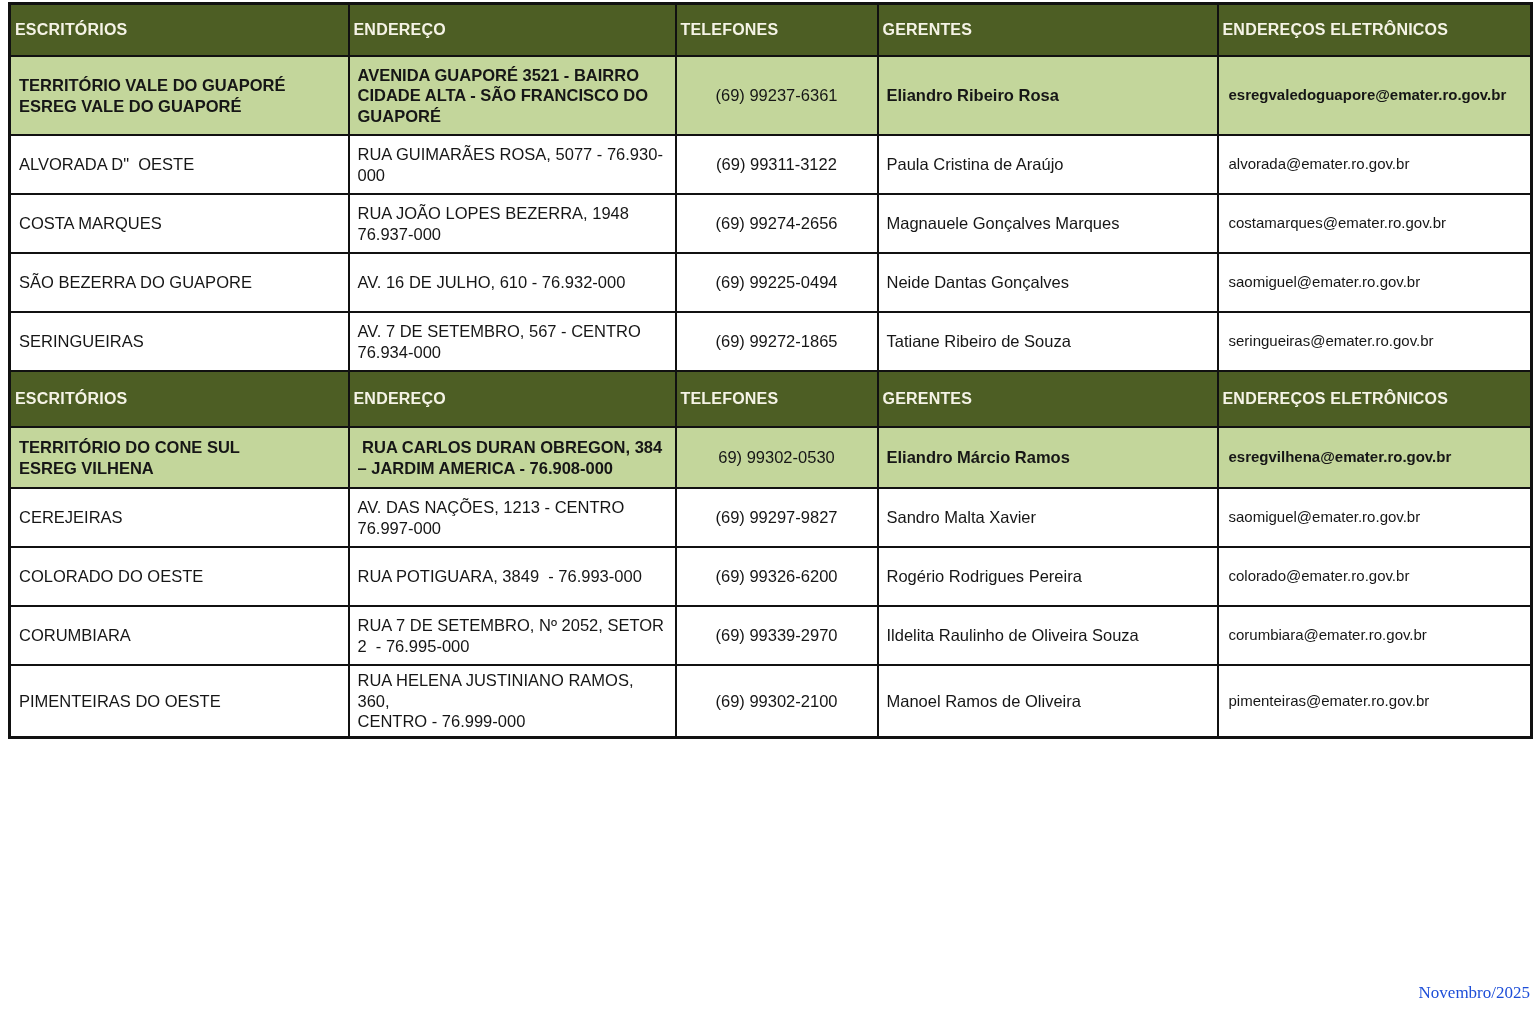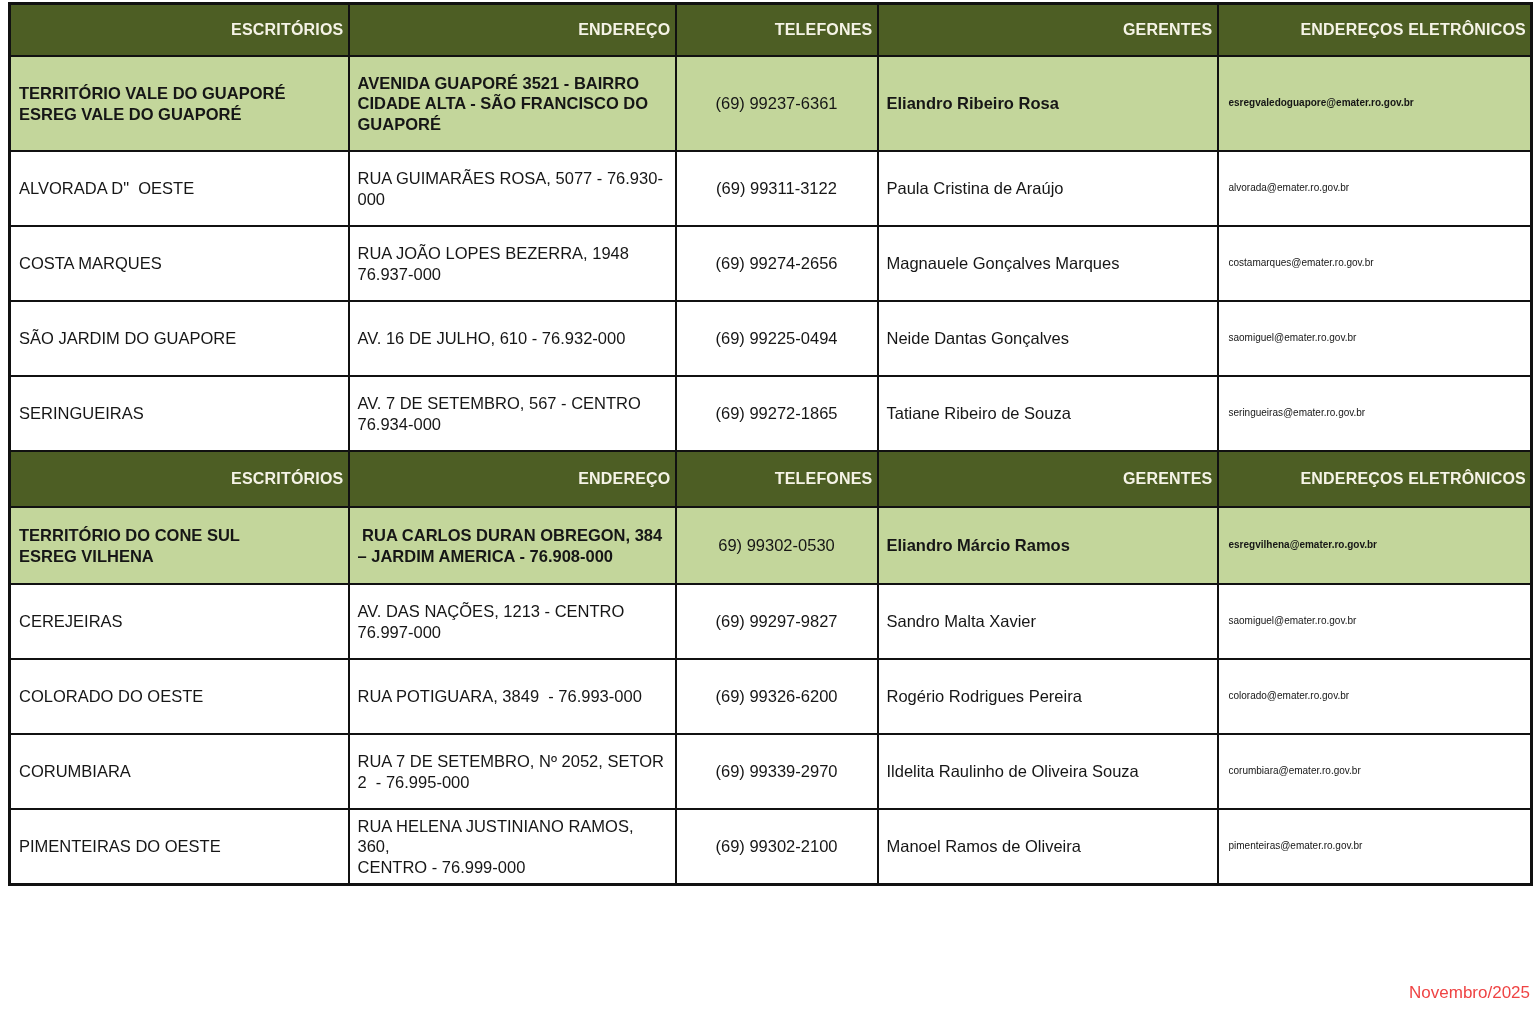--- a/index.html
+++ b/index.html
@@ -25,21 +25,21 @@
     border:2px solid #111111;
     vertical-align:middle;
     overflow:hidden;
   }
 
   th {
     background:#4d5e24;
     color:#f5f3e6;
     font-size:16px;
     font-weight:bold;
-    text-align:right;
+    text-align:left;
     height:46px;
     letter-spacing:0.2px;
     padding:2px 4px;
   }
   tr.header-row-2 th { height:50px; }
 
   td {
     background:#ffffff;
     color:#161616;
     font-size:16.5px;
@@ -51,28 +51,29 @@
   tr.body-row td { height:49px; }
 
   tr.territory-row td {
     background:#c3d69b;
     font-weight:bold;
   }
   tr.territory-row.t1 td { height:69px; }
   tr.territory-row.t2 td { height:51px; }
   tr.territory-row td.phone { font-weight:normal; }
 
-  td.phone { text-align:center; padding:12px 2px; }
-  td.email { font-size:10px; padding-left:10px; }
+  td.phone { text-align:center; padding:4px 2px; }
+  td.email { font-size:15px; padding-left:10px; }
 
   .page-footer {
     position:absolute;
     top:983px; right:6px;
     font-size:17px;
-    color:#ef4444;
+    color:#1d4ed8;
+    font-family:Liberation Serif, serif;
   }
 </style>
 </head>
 <body>
 
 <div class="sheet">
   <table class="contacts">
     <colgroup>
       <col class="c-office">
         <col class="c-address">
@@ -109,21 +110,21 @@
       </tr>
       <tr class="body-row">
         <td class="office">COSTA MARQUES</td>
         <td class="address">RUA JOÃO LOPES BEZERRA, 1948
 76.937-000</td>
         <td class="phone">(69) 99274-2656</td>
         <td class="manager">Magnauele Gonçalves Marques</td>
         <td class="email">costamarques@emater.ro.gov.br</td>
       </tr>
       <tr class="body-row">
-        <td class="office">SÃO JARDIM DO GUAPORE</td>
+        <td class="office">SÃO BEZERRA DO GUAPORE</td>
         <td class="address">AV. 16 DE JULHO, 610 - 76.932-000</td>
         <td class="phone">(69) 99225-0494</td>
         <td class="manager">Neide Dantas Gonçalves</td>
         <td class="email">saomiguel@emater.ro.gov.br</td>
       </tr>
       <tr class="body-row">
         <td class="office">SERINGUEIRAS</td>
         <td class="address">AV. 7 DE SETEMBRO, 567 - CENTRO
 76.934-000</td>
         <td class="phone">(69) 99272-1865</td>

